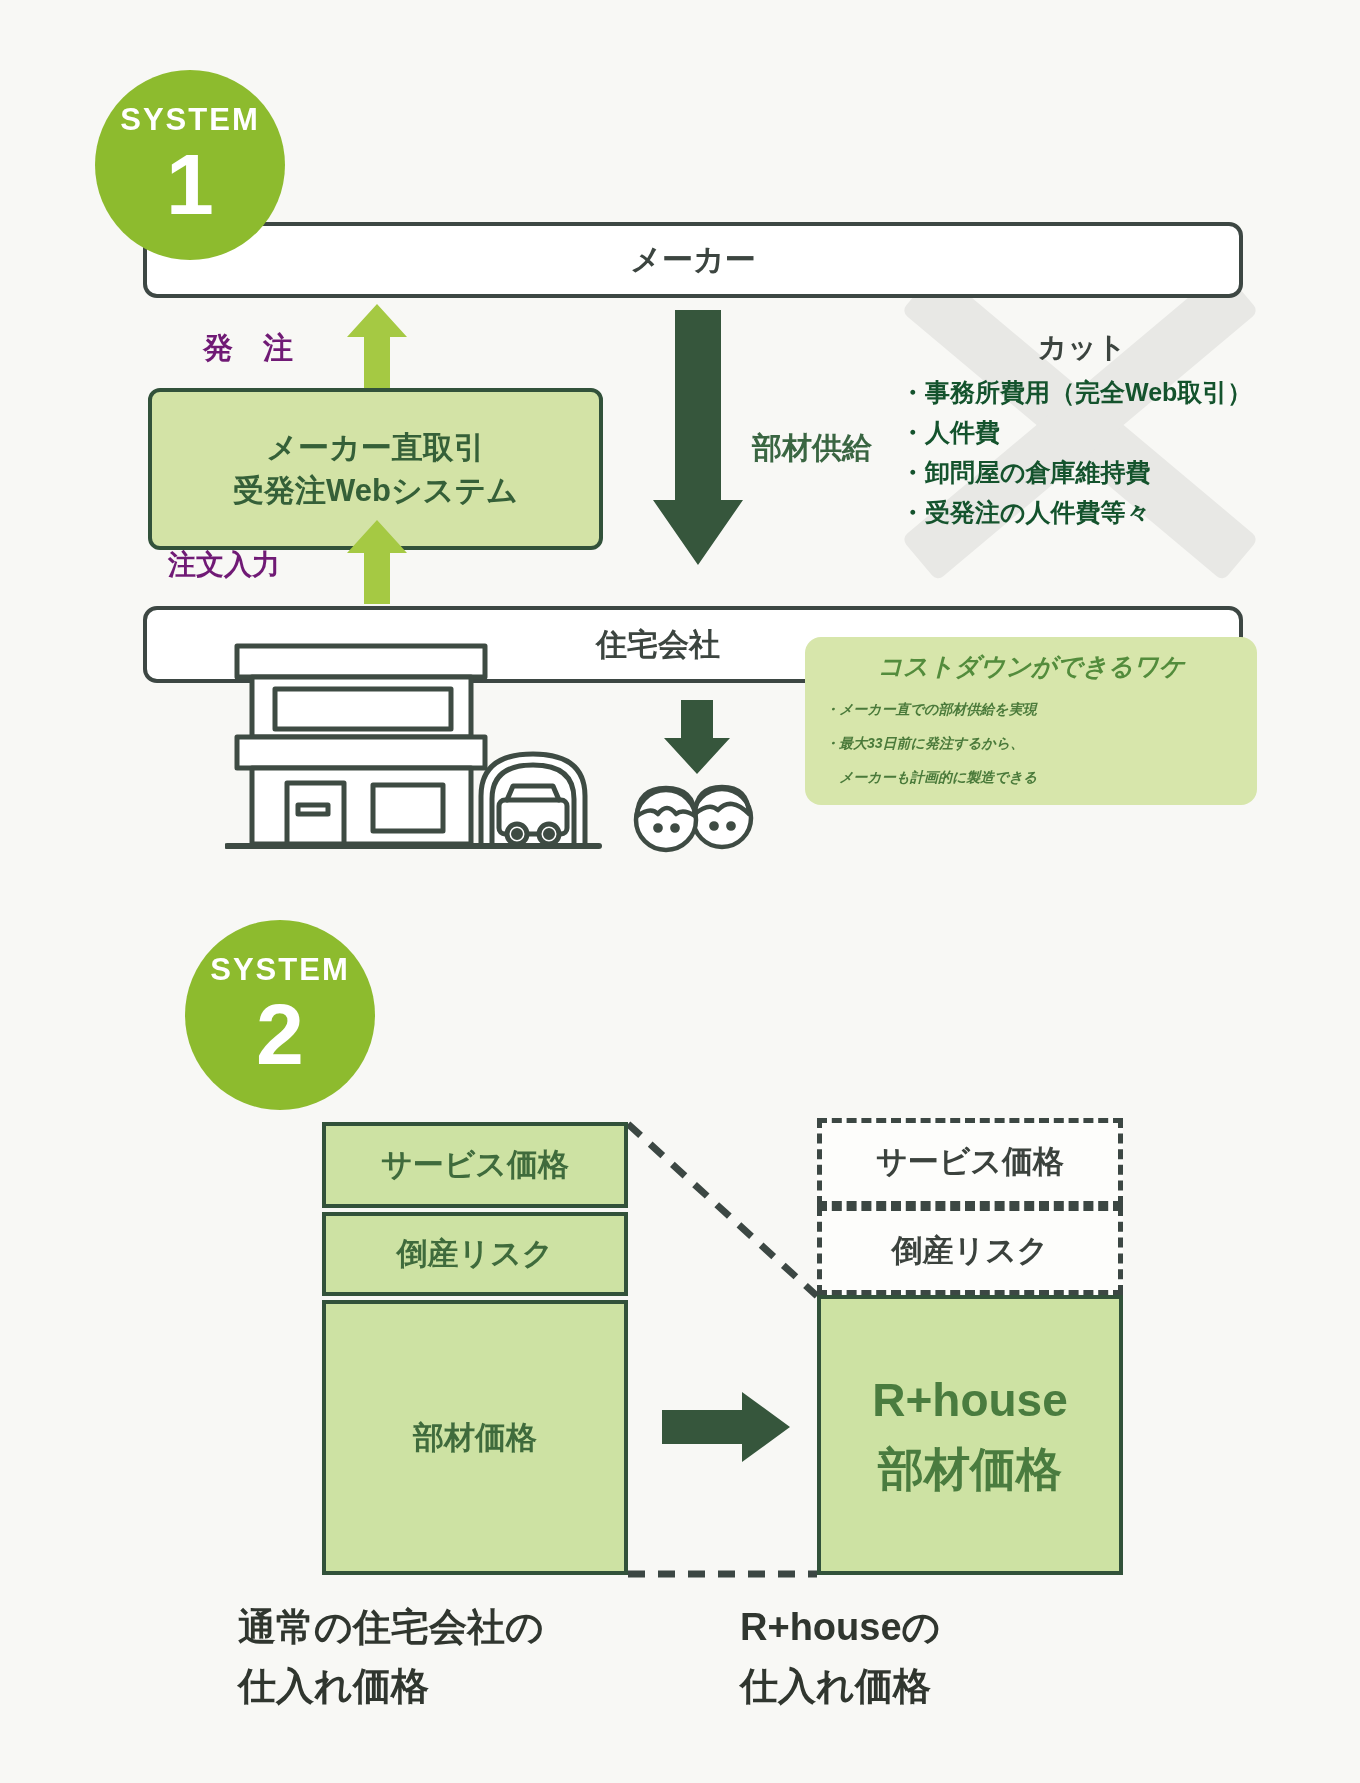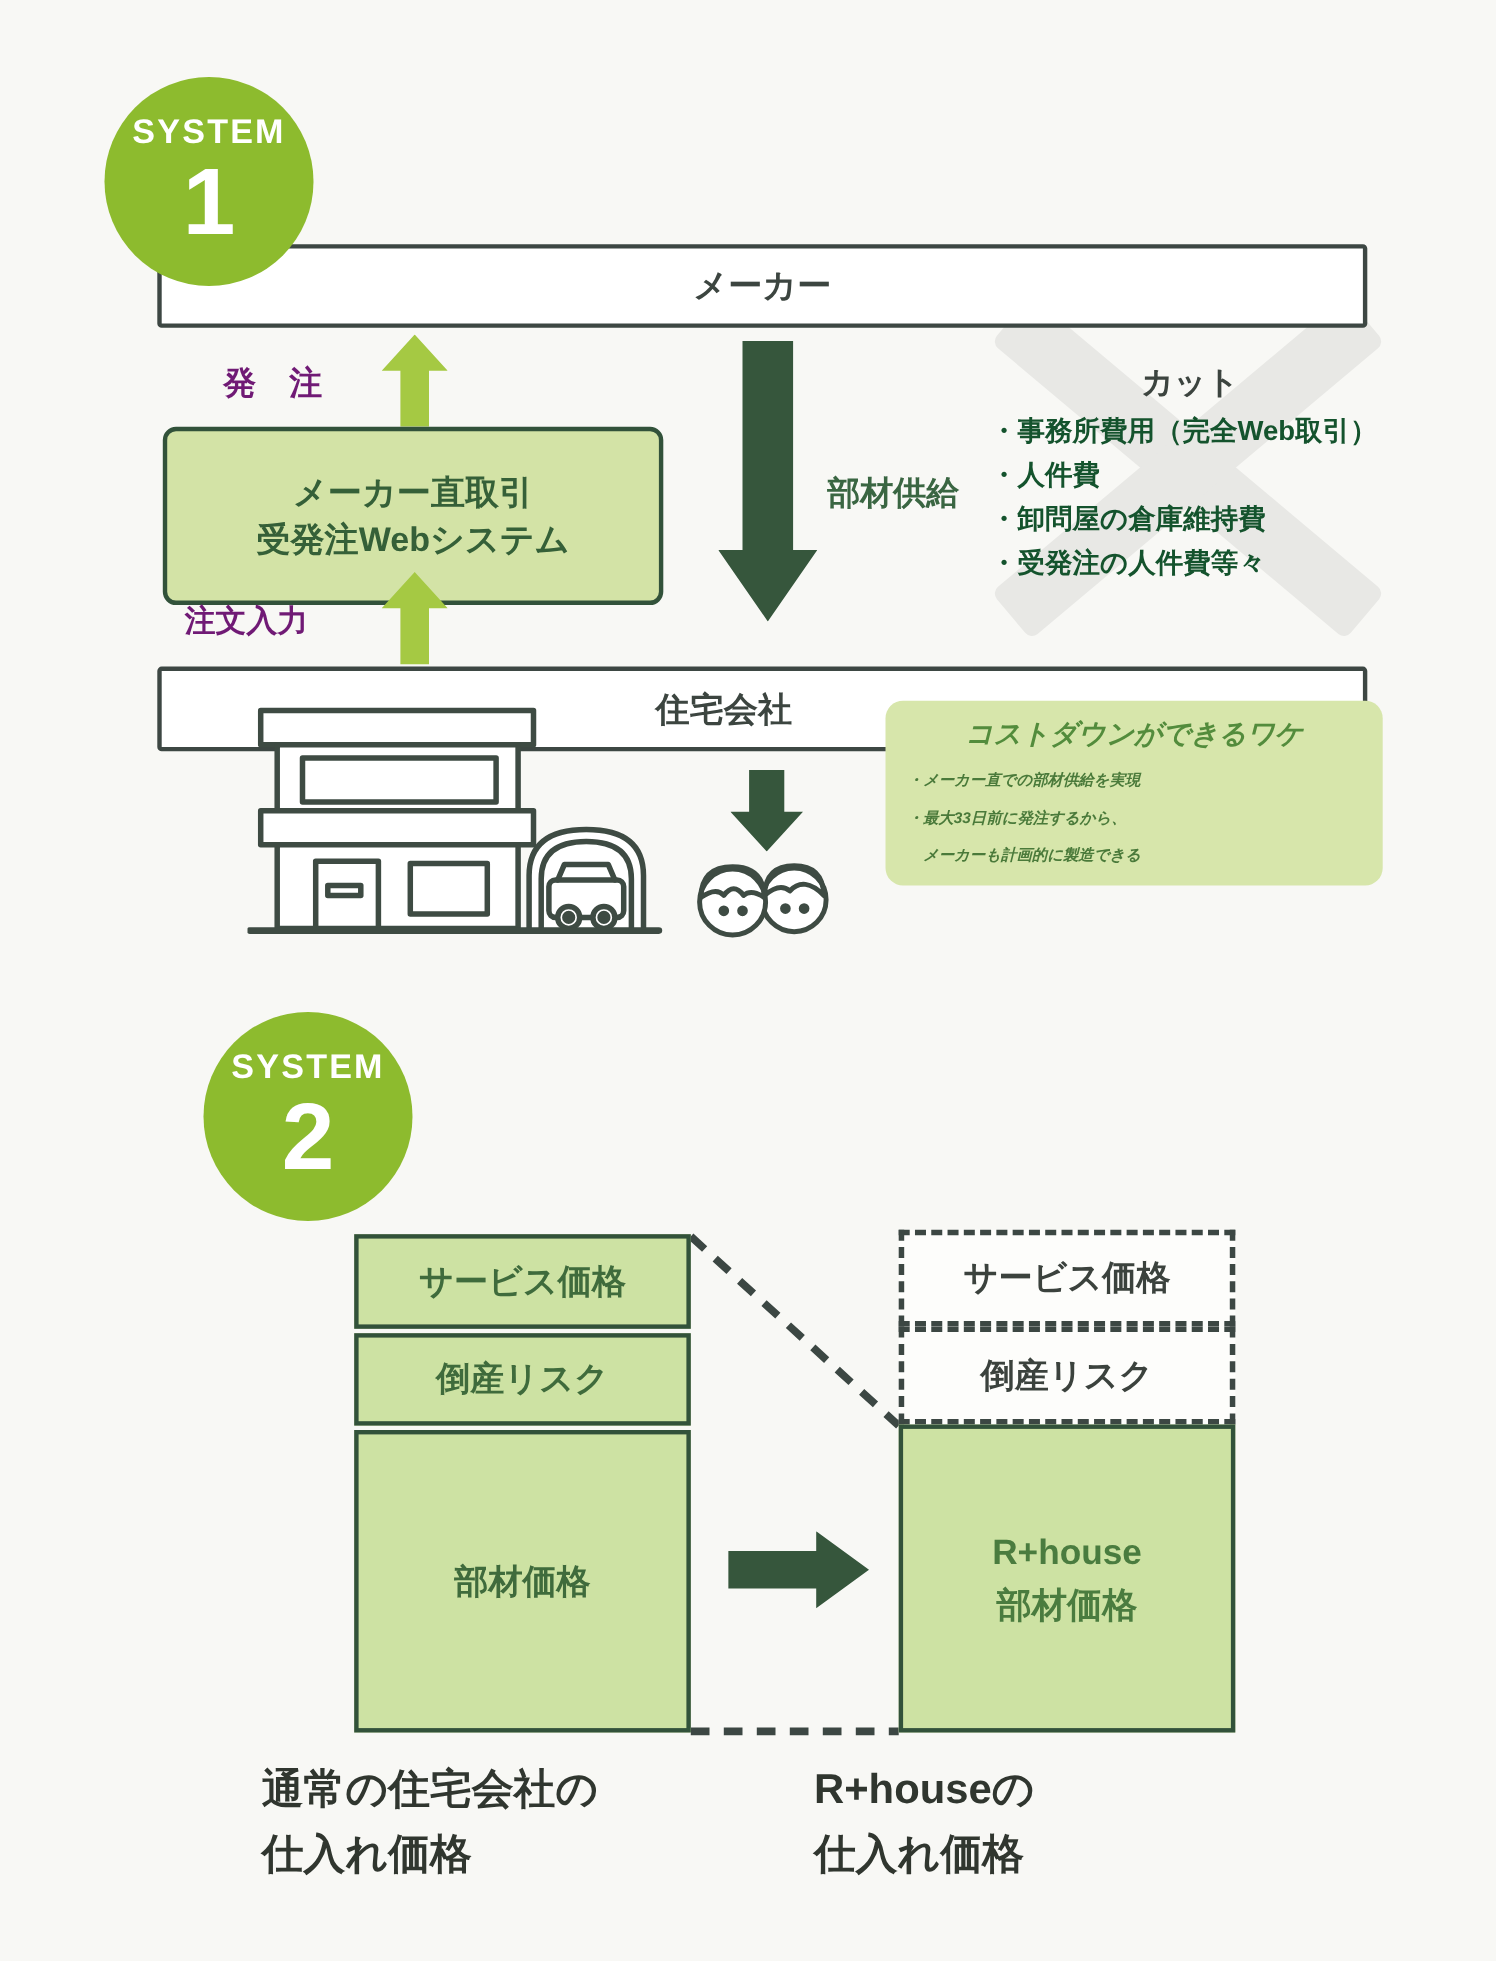--- a/index.html
+++ b/index.html
@@ -8,21 +8,21 @@
   .abs { position:absolute; }
 
   
   .badge { border-radius:50%; background:#8dbb2e; color:#fff;
            display:flex; flex-direction:column; align-items:center; justify-content:center;
            z-index:5; }
   .badge .sys { font-size:31px; font-weight:bold; letter-spacing:2px; line-height:1; }
   .badge .num { font-size:86px; font-weight:bold; line-height:1; margin-top:6px; }
 
   
-  .outline-box { background:#fff; border:4px solid #3d4743; border-radius:4px;
+  .outline-box { background:#fff; border:4px solid #3d4743; border-radius:14px;
                  display:flex; align-items:center; justify-content:center;
                  font-weight:bold; color:#3c4540; z-index:1; }
   .green-box { background:#d3e3a6; border:4px solid #32523a; border-radius:12px;
                display:flex; flex-direction:column; align-items:center; justify-content:center;
                font-weight:bold; color:#356038; z-index:2; text-align:center; }
   .lbl { font-weight:bold; color:#701a75; z-index:2; white-space:nowrap; }
 
   .cut-title { font-size:29px; font-weight:bold; color:#3c443f; text-align:center; z-index:2; }
   .cut-list { z-index:2; }
   .cut-list div { font-size:25px; font-weight:bold; color:#14532d; line-height:40px; white-space:nowrap; }
@@ -35,21 +35,21 @@
 
   
   .bar-seg { background:#cde2a3; border:4px solid #32523a;
              display:flex; align-items:center; justify-content:center;
              font-size:31px; font-weight:bold; color:#3f6b3c; z-index:2; }
   .dash-seg { background:#fdfdfb; border:5px dashed #3c4743;
               display:flex; align-items:center; justify-content:center;
               font-size:31px; font-weight:600; color:#3b423d; z-index:2; }
   .solid-seg { background:#cde2a3; border:4px solid #32523a;
                display:flex; flex-direction:column; align-items:center; justify-content:center;
-               font-size:32px; font-weight:bold; color:#4a7c3f; line-height:1.5; z-index:2; text-align:center; }
+               font-size:46px; font-weight:bold; color:#4a7c3f; line-height:1.5; z-index:2; text-align:center; }
   .caption { font-size:38px; font-weight:600; color:#30362f; line-height:1.55; z-index:2; }
 
   svg { display:block; }
 </style>
 </head>
 <body>
 
 <div class="canvas">
 
   <div class="xarm abs" style="left:870px; top:397px; width:420px; height:56px; transform:rotate(40deg);"></div>

